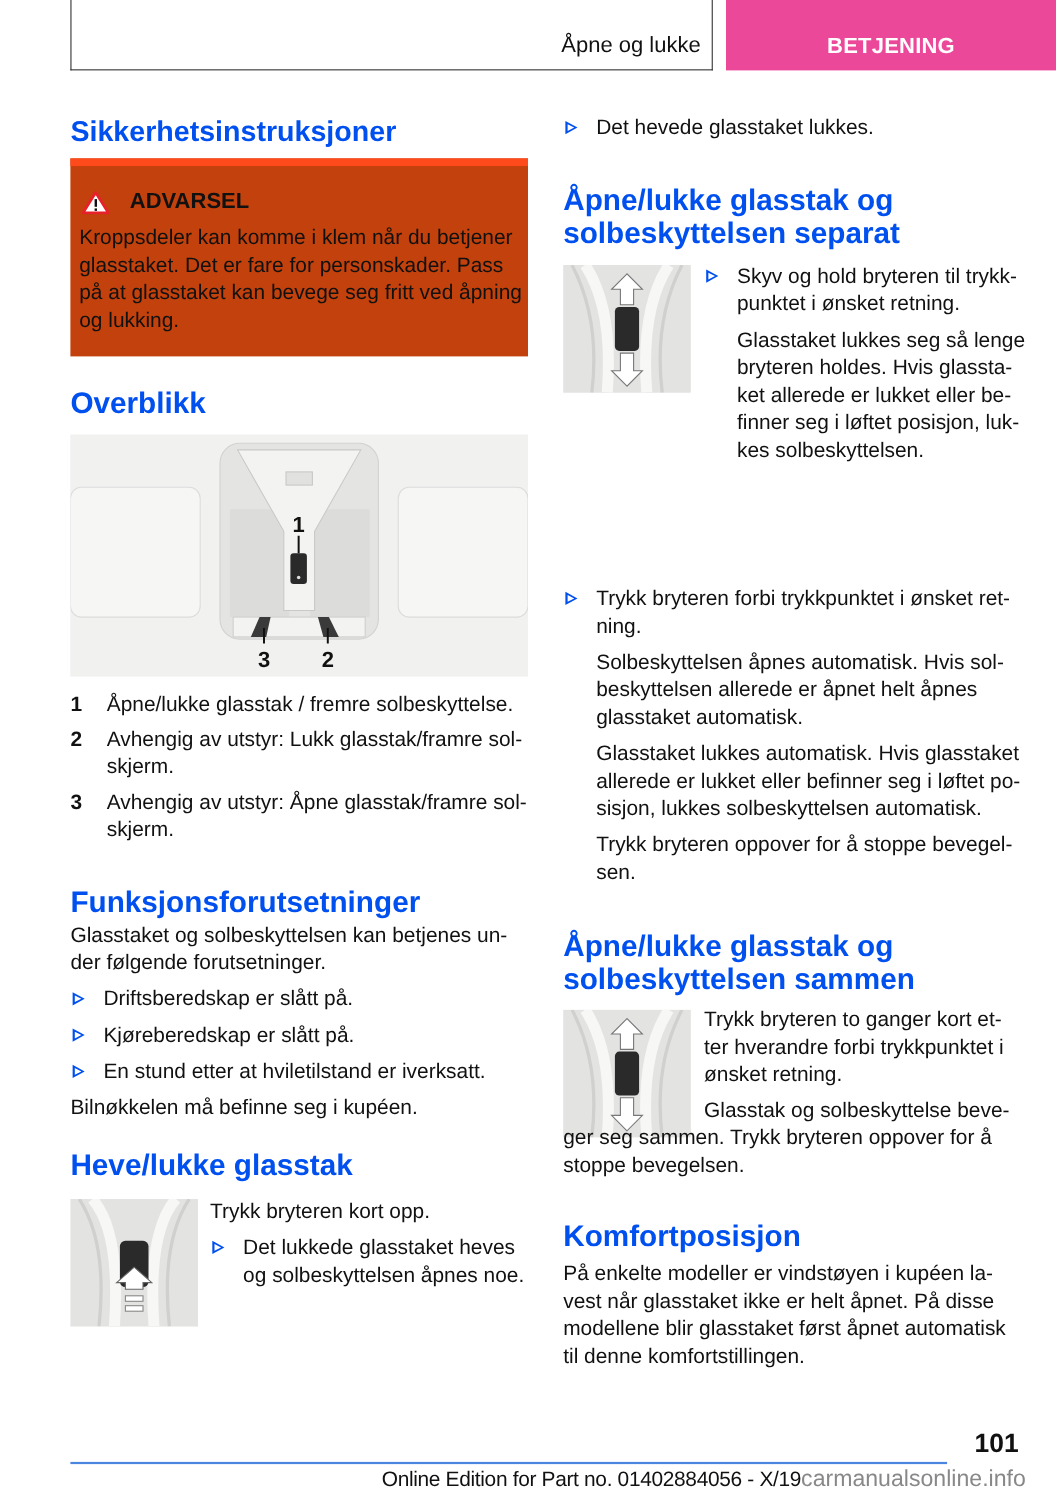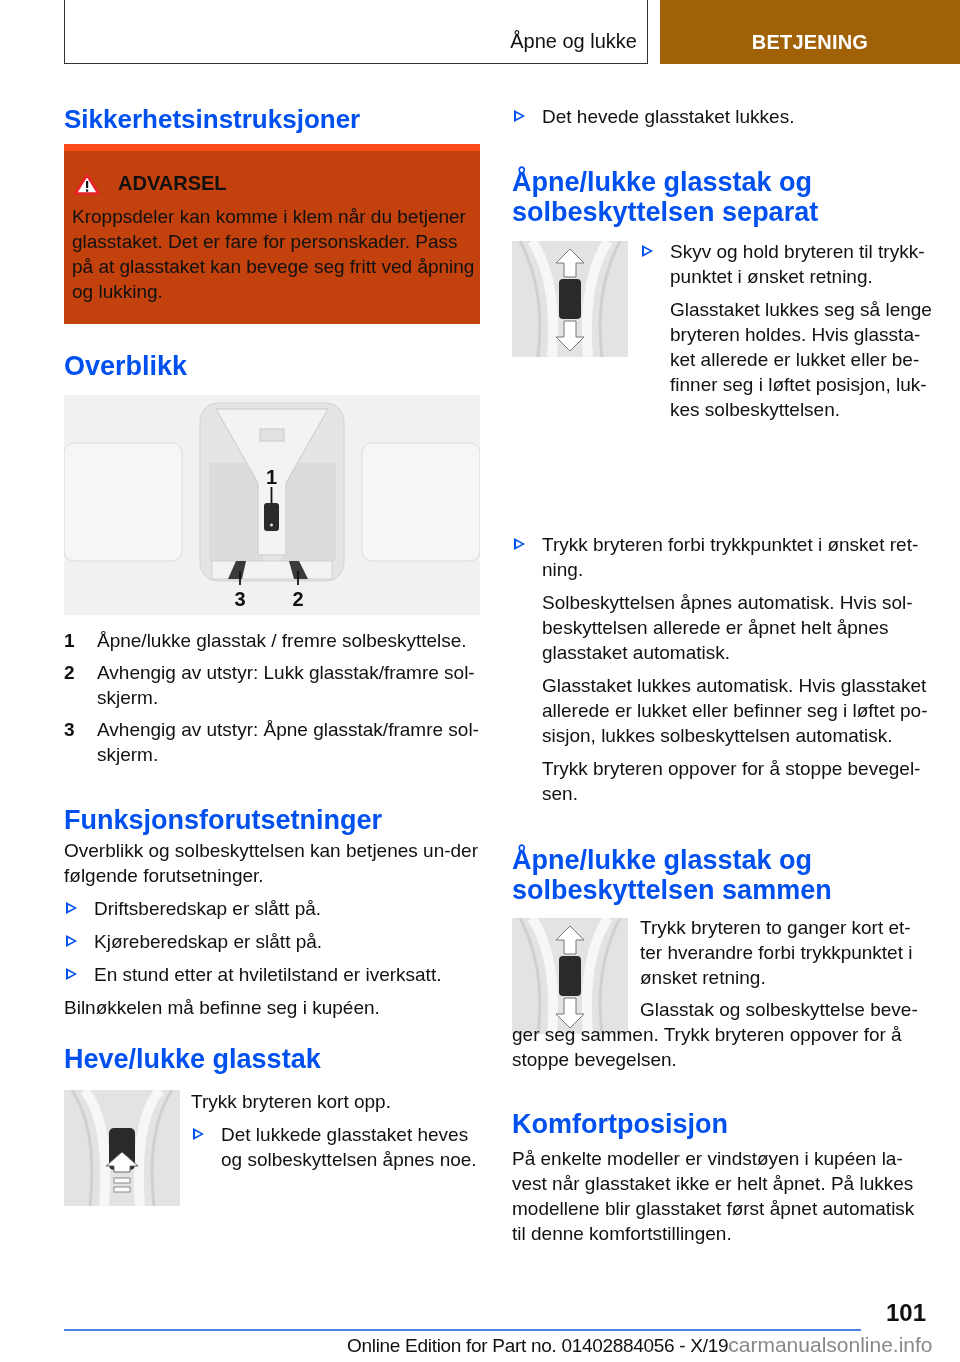--- a/index.html
+++ b/index.html
@@ -2,21 +2,21 @@
 <html><head>
 <meta charset="utf-8">
 <style>
   html, body { margin: 0; padding: 0; background: #ffffff; }
   body { width: 960px; height: 1362px; position: relative; overflow: hidden;
          font-family: "Liberation Sans", sans-serif; color: #111; }
   .abs { position: absolute; }
   
   .hdr-box { left: 64px; top: -2px; width: 584px; height: 66px; border: 1.5px solid #333; border-top: none; box-sizing: border-box; background:#fff; }
   .hdr-title { right: 10px; bottom: 10px; position: absolute; font-size: 20px; color:#111; }
-  .hdr-tab { left: 660px; top: 0; width: 300px; height: 64px; background: #a16207; }
+  .hdr-tab { left: 660px; top: 0; width: 300px; height: 64px; background: #ec4899; }
   .hdr-tab span { position: absolute; left: 0; right: 0; bottom: 10px; text-align: center; color: #fff; font-weight: bold; font-size: 20px; letter-spacing: 0.2px; }
   h2 { margin: 0; font-weight: bold; color: #0050ef; }
   .h-lg { font-size: 27px; line-height: 30px; }
   .body-txt { font-size: 19px; line-height: 25px; color: #111; }
   p { margin: 0; }
   .bullet { position: relative; padding-left: 30px; }
   .tri { position: absolute; left: 2px; top: 6px; width: 0; height: 0; border-left: 11px solid #0050ef; border-top: 6px solid transparent; border-bottom: 6px solid transparent; }
   .tri::after { content: ""; position: absolute; left: -9px; top: -3.5px; border-left: 6.5px solid #fff; border-top: 3.5px solid transparent; border-bottom: 3.5px solid transparent; }
   .warn { left: 64px; top: 144px; width: 416px; height: 180px; background: #c2410c; }
   .warn-bar { position:absolute; left:0; top:0; width:100%; height:7px; background:#ff4a1c; }
@@ -92,21 +92,21 @@
     <span>Avhengig av utstyr: Lukk glasstak/framre sol-skjerm.</span>
   </div>
   <div class="legend-row">
     <span class="num">3</span>
     <span>Avhengig av utstyr: Åpne glasstak/framre sol-skjerm.</span>
   </div>
 </div>
 
 <h2 class="abs h-lg" style="left:64px; top:805px;">Funksjonsforutsetninger</h2>
 <div class="abs body-txt" style="left:64px; top:838px; width:420px;">
-  <p>Overblikk og solbeskyttelsen kan betjenes un-der følgende forutsetninger.</p>
+  <p>Glasstaket og solbeskyttelsen kan betjenes un-der følgende forutsetninger.</p>
   <div class="bullet gap8"><span class="tri"></span><span>Driftsberedskap er slått på.</span></div>
   <div class="bullet gap8"><span class="tri"></span><span>Kjøreberedskap er slått på.</span></div>
   <div class="bullet gap8"><span class="tri"></span><span>En stund etter at hviletilstand er iverksatt.</span></div>
   <p class="gap8">Bilnøkkelen må befinne seg i kupéen.</p>
 </div>
 
 <h2 class="abs h-lg" style="left:64px; top:1044px;text-align:center;">Heve/lukke glasstak</h2>
 <div class="abs img" style="left:64px; top:1090px; width:116px; height:116px;">
   <svg width="116" height="116" viewBox="0 0 116 116">
     <rect width="116" height="116" fill="#e3e3e2"></rect>
@@ -161,19 +161,19 @@
     <path d="M8 0 Q34 50 26 116 M108 0 Q82 50 90 116" stroke="#d0d0cf" stroke-width="3" fill="none"></path>
     <polygon points="58,8 44,22 52,22 52,36 64,36 64,22 72,22" fill="#fff" stroke="#777"></polygon>
     <rect x="47" y="38" width="22" height="40" rx="4" fill="#2a2a2a"></rect>
     <polygon points="58,110 44,96 52,96 52,80 64,80 64,96 72,96" fill="#fff" stroke="#777"></polygon>
   </svg>
 </div>
 <div class="abs body-txt" style="left:640px; top:915px; width:292px;">Trykk bryteren to ganger kort et-ter hverandre forbi trykkpunktet i ønsket retning.</div>
 <div class="abs body-txt" style="left:512px; top:997px; width:420px; text-indent:128px;">Glasstak og solbeskyttelse beve-ger seg sammen. Trykk bryteren oppover for å stoppe bevegelsen.</div>
 
 <h2 class="abs h-lg" style="left:512px; top:1109px;">Komfortposisjon</h2>
-<p class="abs body-txt" style="left:512px; top:1146px; width:420px;">På enkelte modeller er vindstøyen i kupéen la-vest når glasstaket ikke er helt åpnet. På lukkes modellene blir glasstaket først åpnet automatisk til denne komfortstillingen.</p>
+<p class="abs body-txt" style="left:512px; top:1146px; width:420px;">På enkelte modeller er vindstøyen i kupéen la-vest når glasstaket ikke er helt åpnet. På disse modellene blir glasstaket først åpnet automatisk til denne komfortstillingen.</p>
 
 <div class="abs page-num">101</div>
 <div class="abs footer-line"></div>
 <div class="abs footer-txt">
   <span>Online Edition for Part no. 01402884056 - X/19</span><span class="wm">carmanualsonline.info</span>
 </div>
 
 </body></html>

